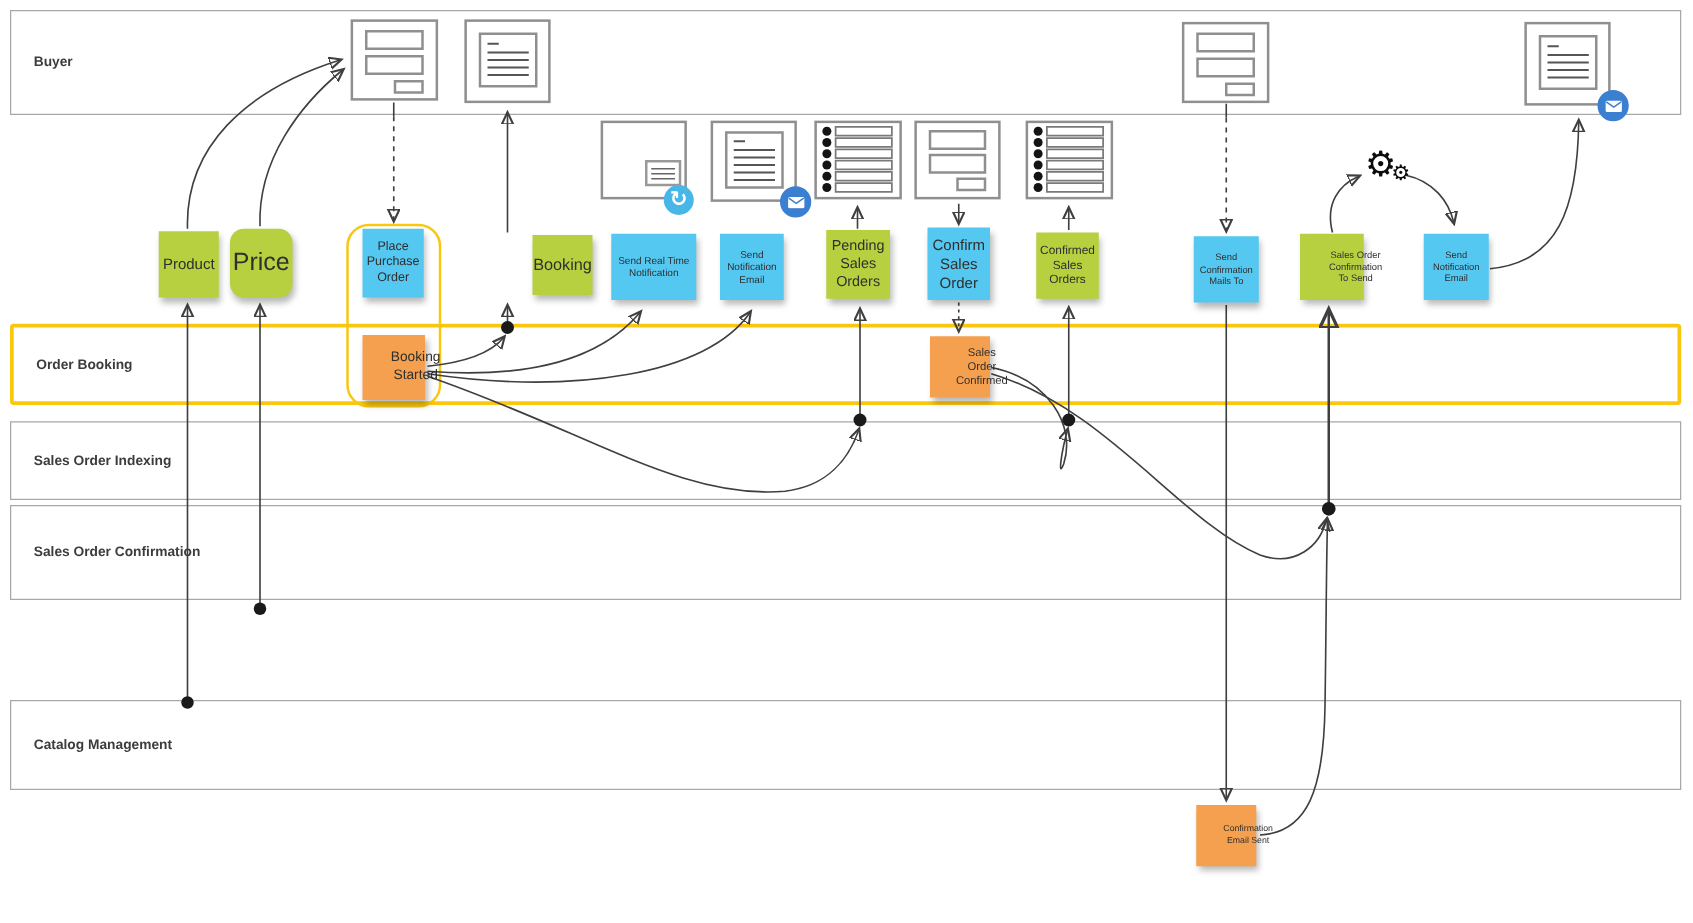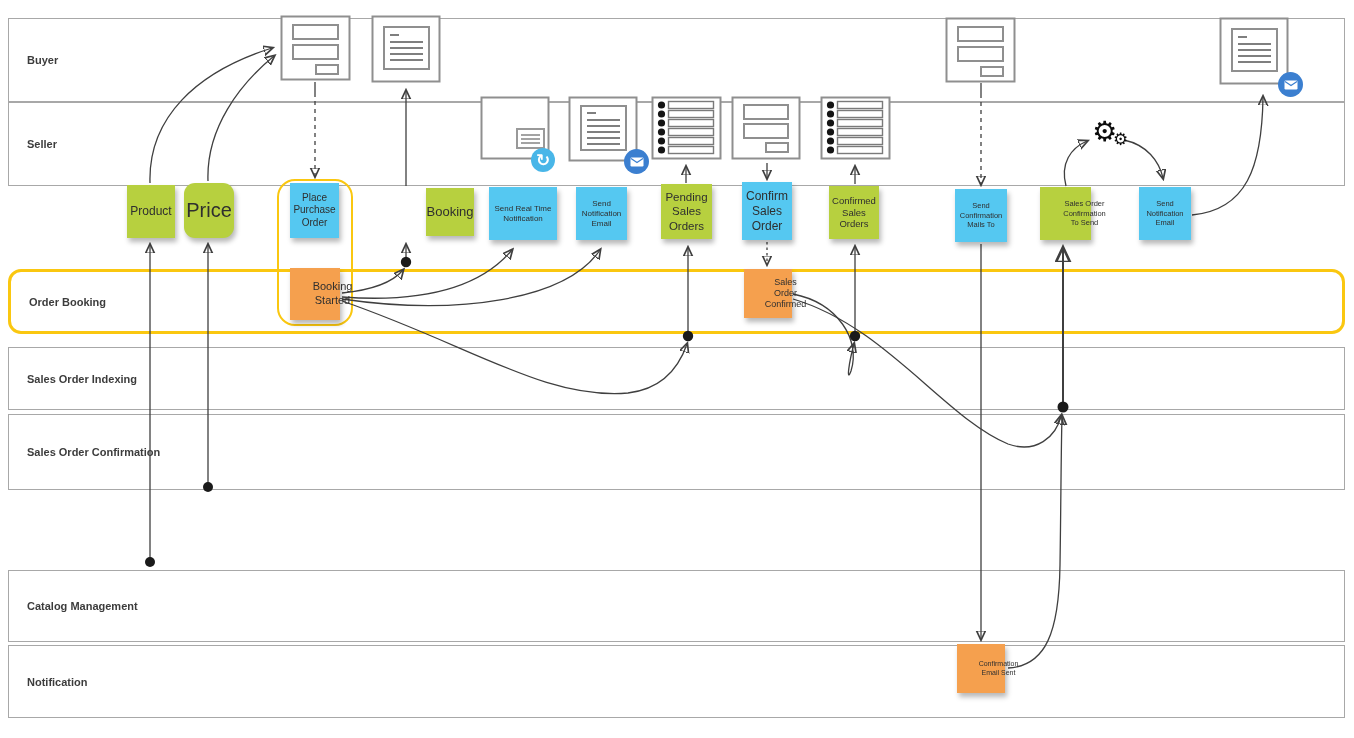--- a/index.html
+++ b/index.html
@@ -1,20 +1,20 @@
 <!DOCTYPE html>
 <html><head>
 <meta charset="utf-8">
 <style>
   html,body{margin:0;padding:0;background:#fff;font-family:"Liberation Sans",sans-serif;}
   #board{position:relative;width:1354px;height:738px;background:#fff;overflow:hidden;}
 
-  .lane{position:absolute;left:8px;width:1337px;background:#fff;border:1.6px solid #a8a8a8;box-sizing:border-box;margin-top:10px;}
+  .lane{position:absolute;left:8px;width:1337px;background:#fff;border:1.6px solid #a8a8a8;box-sizing:border-box;}
   .lane-label{position:absolute;left:18px;top:50%;transform:translateY(-50%);font-size:11px;font-weight:bold;color:#3c3c3c;white-space:nowrap;}
-  .lane.highlight{border:3px solid #FAC710;border-radius:13px;}
+  .lane.highlight{border:3px solid #FAC710;border-radius:3px;}
 
   .group-frame{position:absolute;border:2.5px solid #FAC710;border-radius:18px;background:transparent;box-sizing:border-box;z-index:3;}
 
   .note{position:absolute;display:flex;align-items:center;justify-content:center;text-align:center;
         color:#2f2f2f;z-index:10;box-shadow:2px 4px 5px rgba(0,0,0,0.28);line-height:1.25;padding:1px;box-sizing:border-box;}
   .note.green{background:#b7d03f;}
   .note.blue{background:#55c8f1;}
   .note.orange{background:#f5a04e;padding-left:36px;}
 
   .wicon{position:absolute;z-index:4;}
@@ -29,37 +29,31 @@
   svg.overlay path, svg.overlay line{fill:none;stroke:#3f3f3f;stroke-width:1.3px;}
 </style>
 </head>
 <body>
 
 <div id="board">
 
   <div class="lane" style="top:8px;height:84px;">
     <span class="lane-label">Buyer</span>
   </div>
-  <div class="lane" style="top:92px;height:84px;">
-    <span class="lane-label">Seller</span>
-  </div>
   <div class="lane highlight" style="top:259px;height:65px;">
     <span class="lane-label">Order Booking</span>
   </div>
   <div class="lane" style="top:337px;height:63px;">
     <span class="lane-label">Sales Order Indexing</span>
   </div>
   <div class="lane" style="top:404px;height:76px;">
     <span class="lane-label">Sales Order Confirmation</span>
   </div>
   <div class="lane" style="top:560px;height:72px;">
     <span class="lane-label">Catalog Management</span>
-  </div>
-  <div class="lane" style="top:635px;height:73px;">
-    <span class="lane-label">Notification</span>
   </div>
 
   <div class="group-frame" style="left:277px;top:179px;width:76px;height:147px;"></div>
 
   <svg class="wicon" style="left:280px;top:15px;" width="71" height="66">
     <rect x="1.5" y="1.5" width="68" height="63" fill="#fff" stroke="#8f8f8f" stroke-width="2"></rect>
     <rect x="13" y="10" width="45" height="14" fill="#fff" stroke="#8f8f8f" stroke-width="2"></rect>
     <rect x="13" y="30" width="45" height="14" fill="#fff" stroke="#8f8f8f" stroke-width="2"></rect>
     <rect x="36" y="50" width="22" height="9" fill="#fff" stroke="#8f8f8f" stroke-width="2"></rect>
   </svg>

